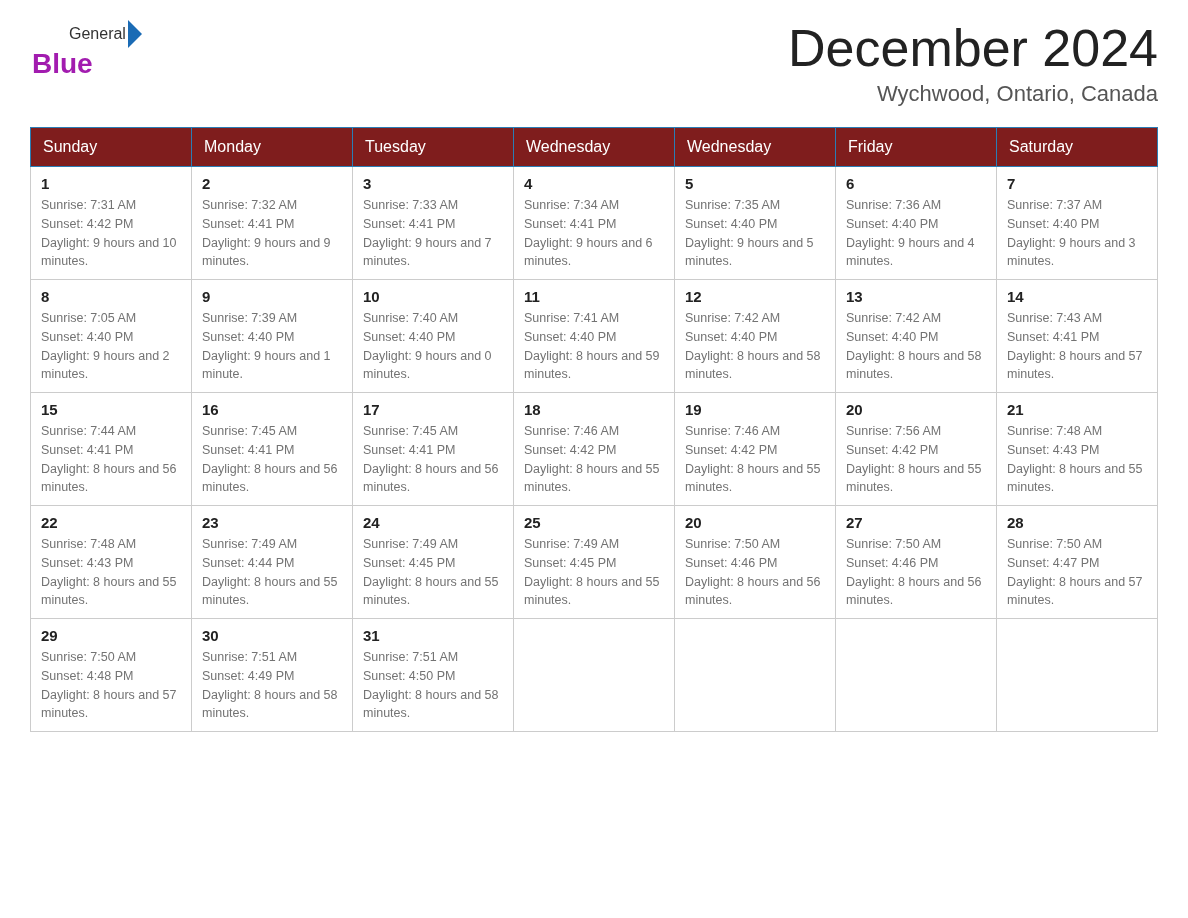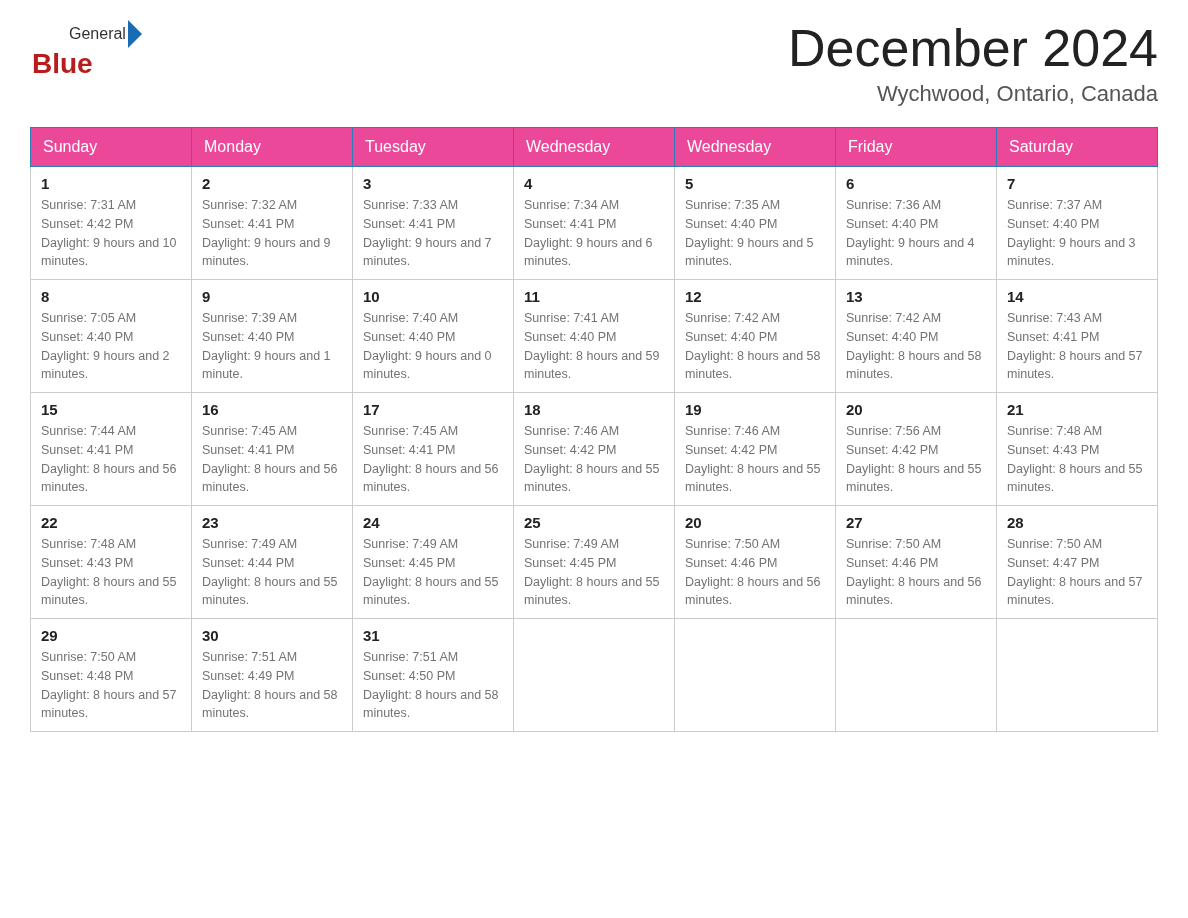--- a/index.html
+++ b/index.html
@@ -48,21 +48,21 @@
       font-size: 22px;
       color: #555;
       margin-top: 4px;
     }
     .calendar {
       width: 100%;
       border-collapse: collapse;
       border: 1px solid #aaa;
     }
     .calendar th {
-      background-color: #ec4899;
+      background-color: #7f1d1d;
       color: #fff;
       padding: 10px 12px;
       text-align: left;
       font-size: 16px;
       font-weight: normal;
       border: 1px solid #2a7db5;
     }
     .calendar td {
       vertical-align: top;
       padding: 8px 10px;
@@ -86,21 +86,21 @@
     }
     .calendar tr td {
       background: #fff;
     }
     .empty-cell {
       background: #fff;
     }
     .logo-line2 {
       font-size: 28px;
       font-weight: bold;
-      color: #b91c1c;
+      color: #a21caf;
       margin-left: 2px;
     }
     .logo-row {
       display: flex;
       align-items: center;
     }
   </style>
 </head>
 <body>
 

